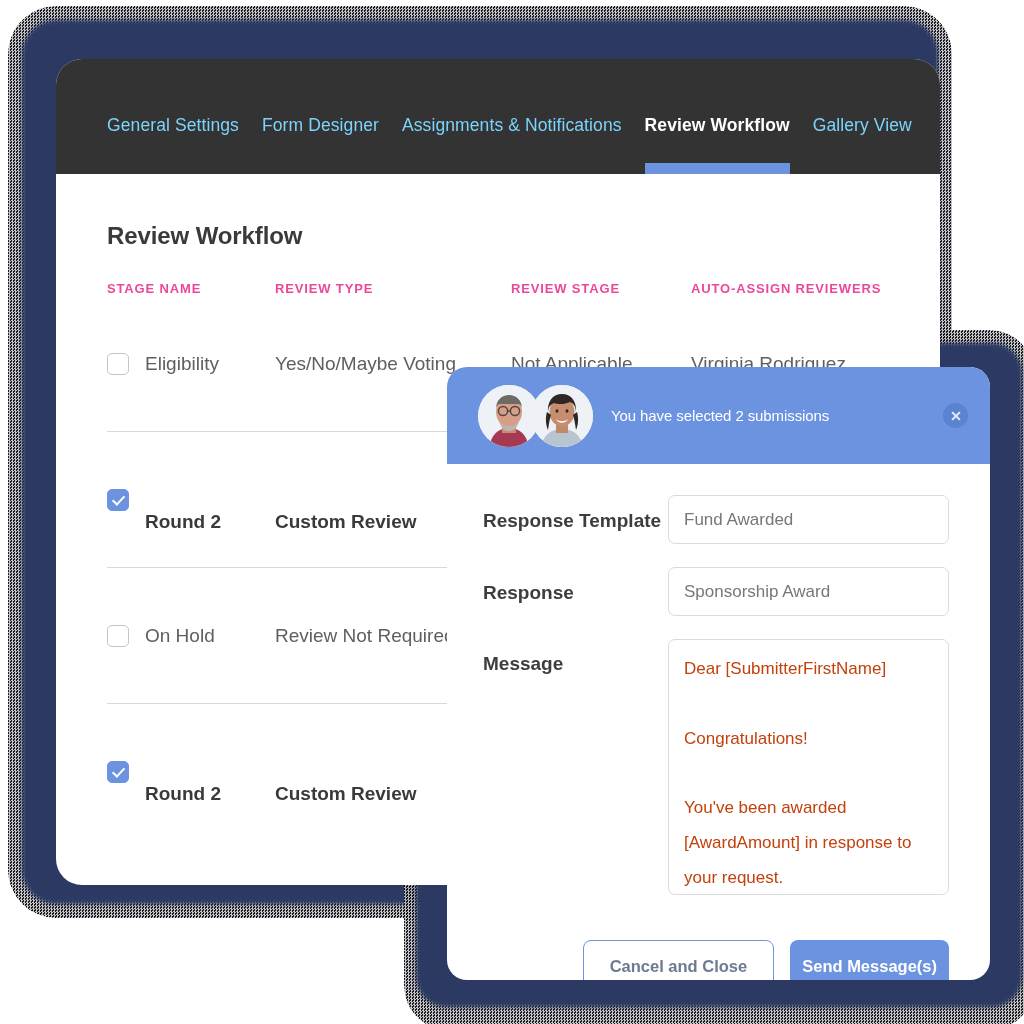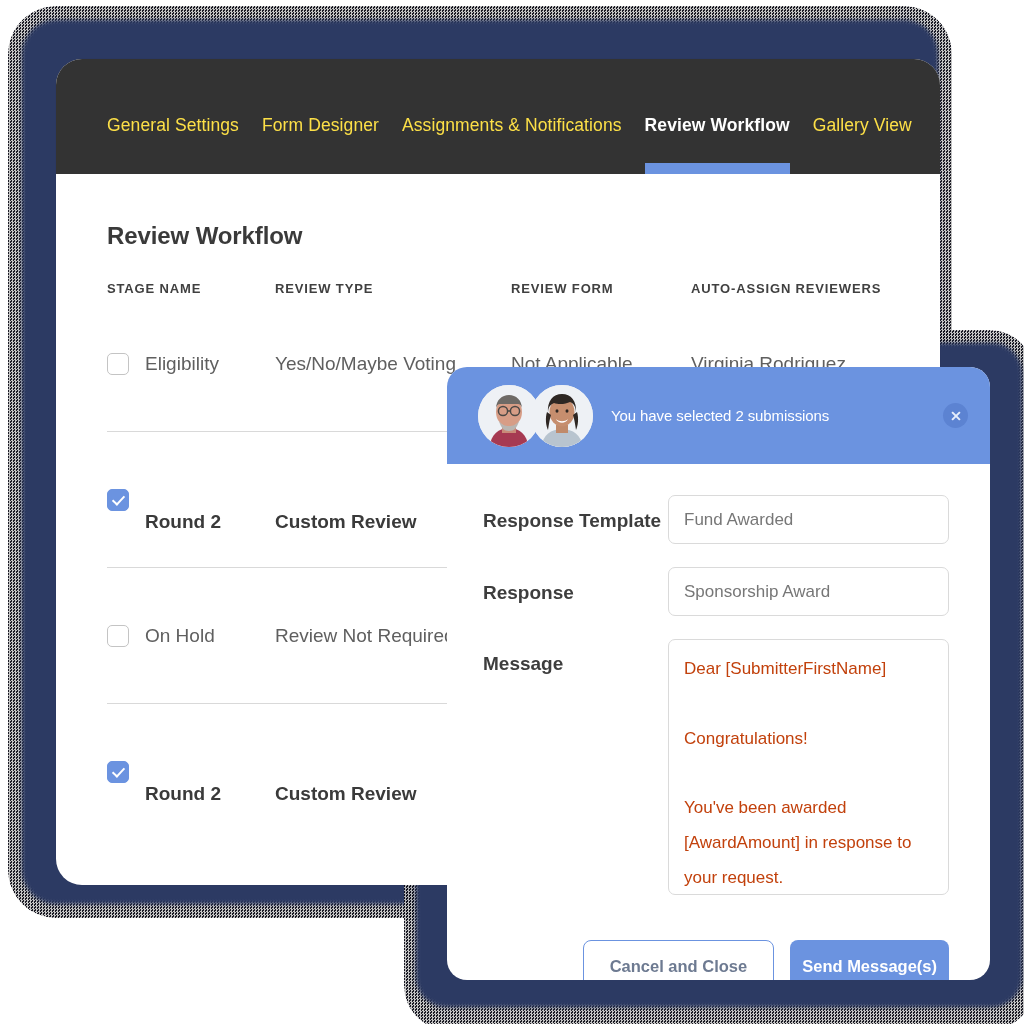--- a/index.html
+++ b/index.html
@@ -51,21 +51,21 @@
     height: 115px;
     background: #333333;
     display: flex;
     align-items: flex-end;
     padding-left: 51px;
     box-sizing: border-box;
   }
   .tab {
     position: relative;
     font-size: 17.5px;
-    color: #fde047;
+    color: #7dd3fc;
     letter-spacing: 0.1px;
     padding: 0 0 38px 0;
     margin-right: 23px;
     white-space: nowrap;
     cursor: pointer;
   }
   .tab.active {
     color: #ffffff;
     font-weight: 700;
   }
@@ -96,21 +96,21 @@
 
   
   #wf-table {
     margin-top: 31px;
     width: 840px;
   }
   .wf-head {
     display: flex;
     font-size: 13px;
     font-weight: 700;
-    color: #404040;
+    color: #ec4899;
     letter-spacing: 0.85px;
     align-items: center;
   }
   .wf-row {
     display: flex;
     align-items: center;
     height: 135px;
     border-bottom: 1px solid #d9d9d9;
   }
   .wf-row.last { border-bottom: none; }
@@ -324,21 +324,21 @@
   </div>
 
   <div id="card-body">
     <h1 id="page-title">Review Workflow</h1>
 
     <div id="wf-table">
 
       <div class="wf-head">
         <div class="col-stage">STAGE NAME</div>
         <div class="col-type">REVIEW TYPE</div>
-        <div class="col-form">REVIEW FORM</div>
+        <div class="col-form">REVIEW STAGE</div>
         <div class="col-rev">AUTO-ASSIGN REVIEWERS</div>
       </div>
 
       <div class="wf-row">
         <div class="col-stage">
           <span class="cb"></span>
           <span class="cell-txt">Eligibility</span>
         </div>
         <div class="col-type cell-txt">Yes/No/Maybe Voting</div>
         <div class="col-form cell-txt">Not Applicable</div>

